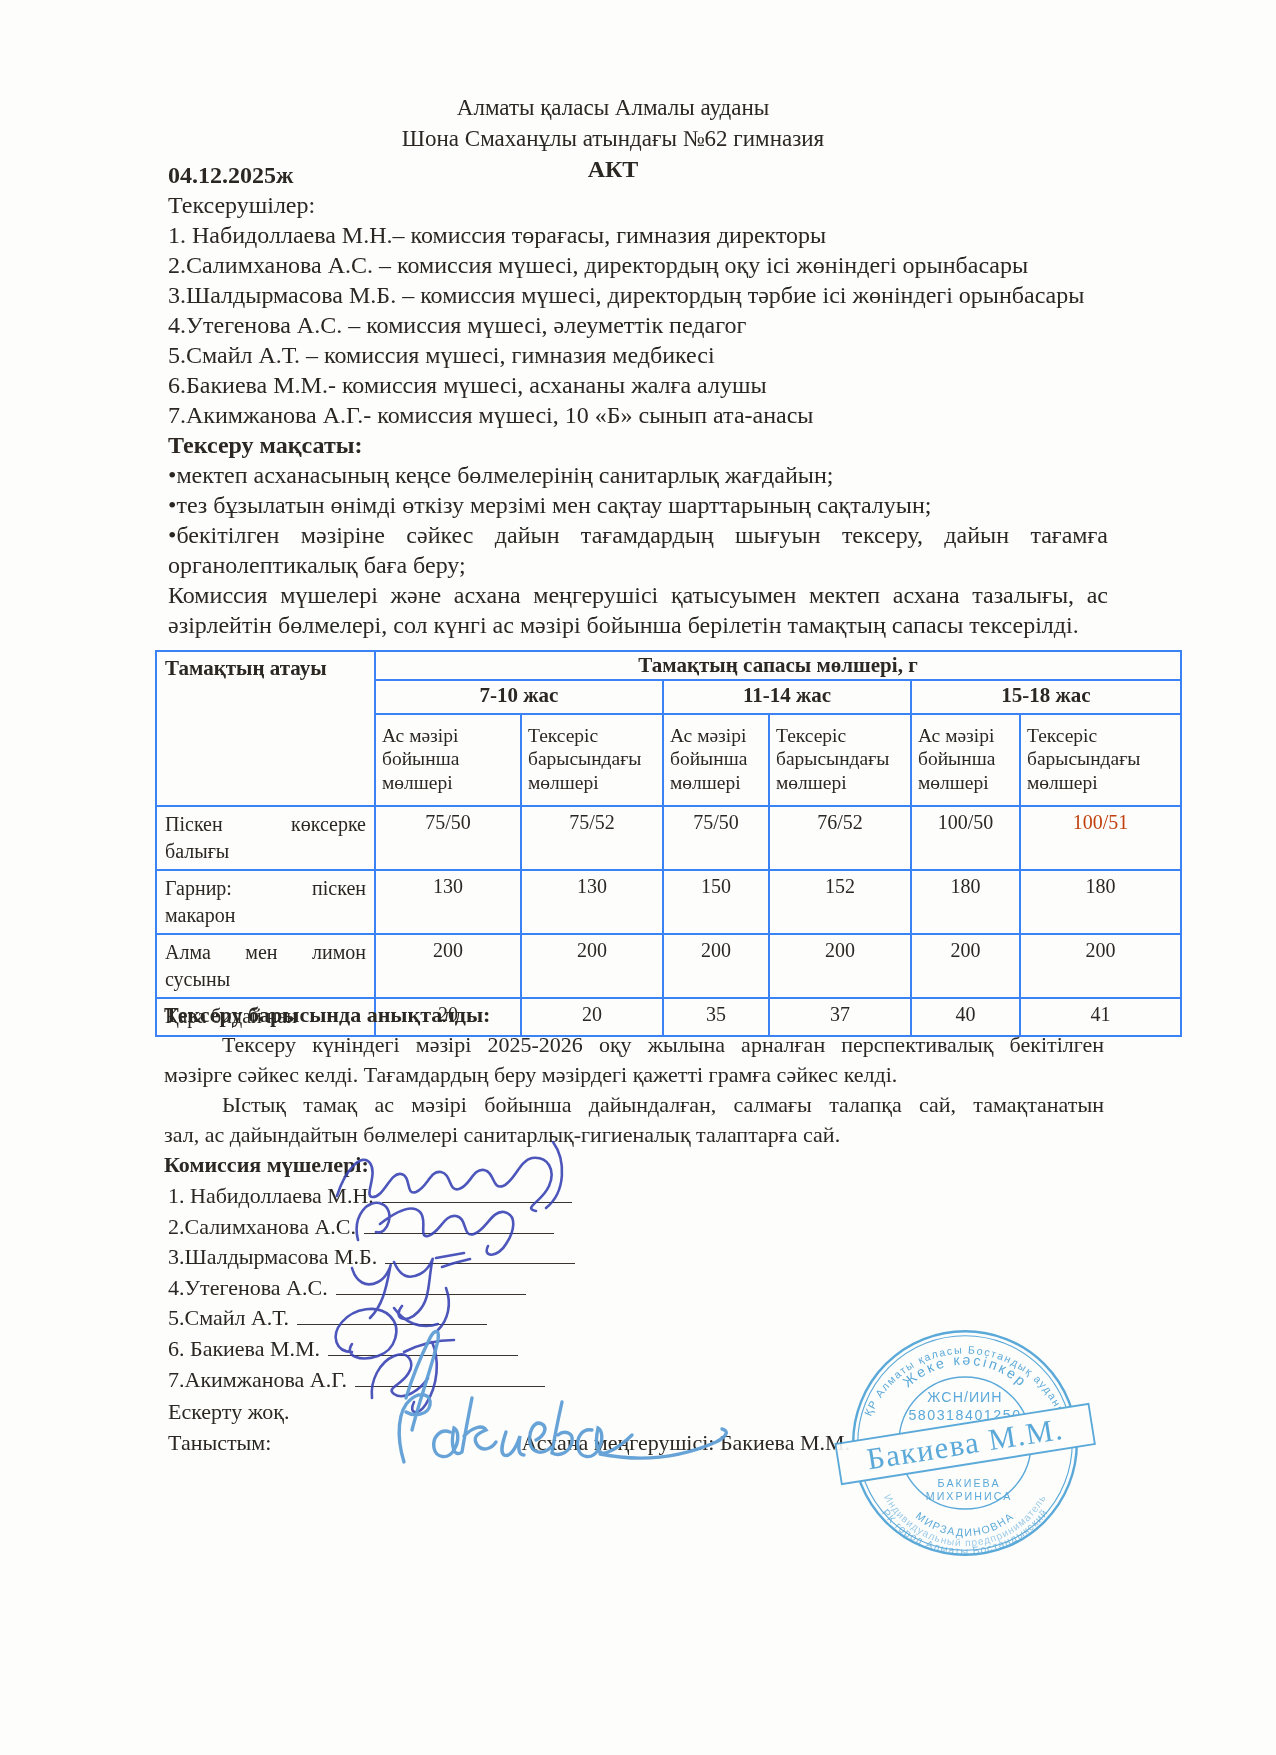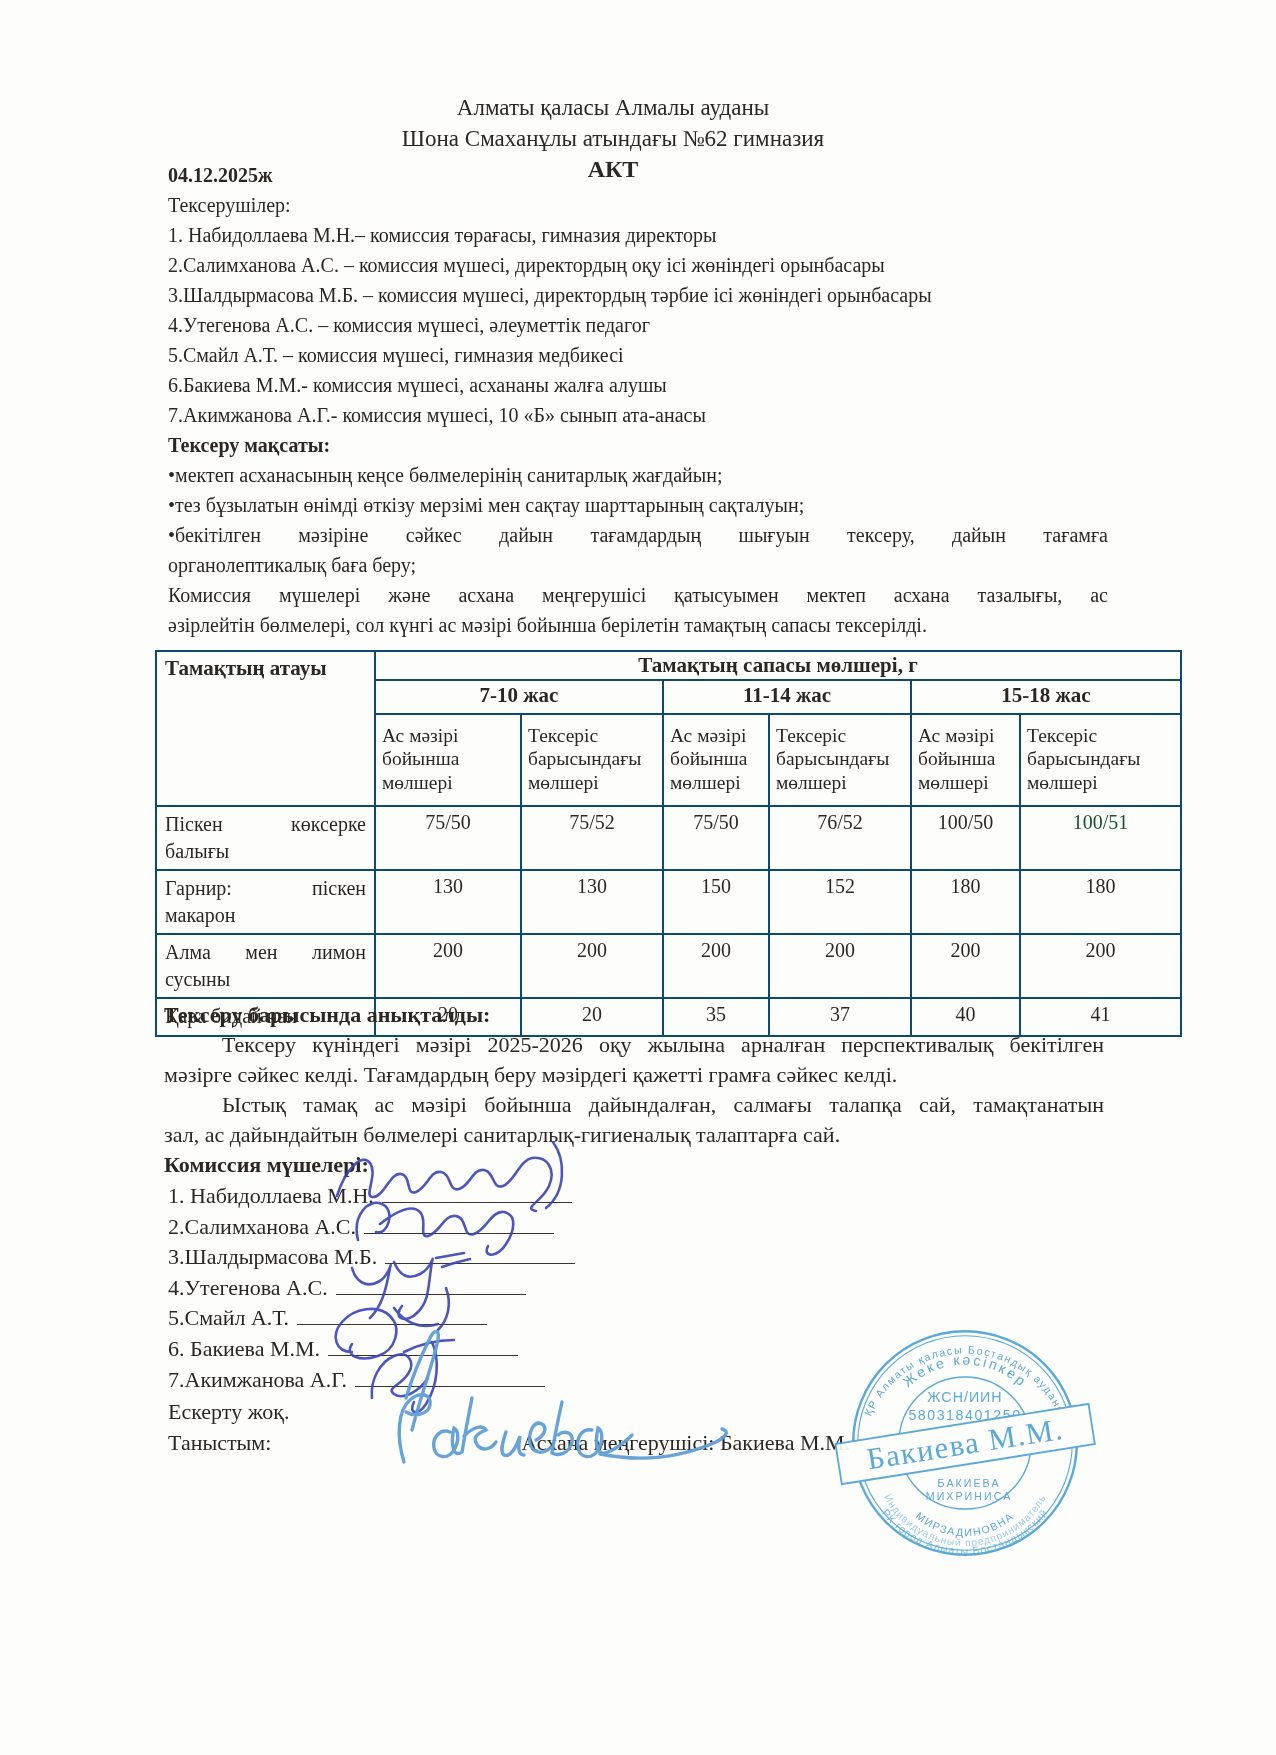--- a/index.html
+++ b/index.html
@@ -3,40 +3,40 @@
 <meta charset="utf-8">
 <style>
   html,body{margin:0;padding:0;background:#e8e8e8;}
   .page{
     position:relative;width:1276px;height:1755px;margin:0 auto;
     background:#fdfdfc;overflow:hidden;
     font-family:"Liberation Serif","DejaVu Serif",serif;color:#2b2722;
   }
   .center-head{position:absolute;left:168px;top:72px;width:890px;text-align:center;font-size:23px;line-height:31px;margin-top:20px;}
   .doc-type{font-weight:bold;font-size:24px;}
-  .body-block{position:absolute;left:168px;top:160px;width:940px;font-size:20px;line-height:30px;}
+  .body-block{position:absolute;left:168px;top:160px;width:940px;font-size:24px;line-height:30px;}
   .bold{font-weight:bold;}
   .line{white-space:nowrap;}
   .jline{display:block;text-align:justify;text-align-last:justify;}
   .pline{display:block;}
   .indent{text-indent:58px;}
   
   .menu-table{
     position:absolute;left:155px;top:650px;border-collapse:collapse;table-layout:fixed;
     font-size:20px;color:#2b2722;
   }
-  .menu-table td,.menu-table th{border:2px solid #0c4a6e;padding:2px 6px;vertical-align:top;}
+  .menu-table td,.menu-table th{border:2px solid #3b82f6;padding:2px 6px;vertical-align:top;}
   .menu-table .hmain{font-weight:bold;text-align:center;font-size:21px;height:24px;padding:1px 4px;}
   .menu-table .hage{font-weight:bold;text-align:center;font-size:21px;height:28px;}
   .menu-table .hsub{font-size:19.5px;line-height:1.2;height:72px;font-weight:normal;text-align:left;padding:9px 6px;}
   .menu-table .hname{font-weight:bold;text-align:left;font-size:21px;padding:4px 8px;}
   .menu-table .cname{text-align:justify;padding:4px 8px;line-height:1.35;}
   .menu-table .cval{text-align:center;padding-top:4px;}
   .r1{height:58px;}.r2{height:56px;}.r3{height:60px;}.r4{height:38px;}
-  .faded{color:#14532d;}
+  .faded{color:#c2410c;}
   
   .findings{position:absolute;left:164px;top:1000px;width:940px;font-size:22px;line-height:30px;}
   .members{position:absolute;left:168px;top:1181px;width:760px;font-size:22px;line-height:30.6px;}
   .member-line{height:30.6px;}
   .sig-line{display:inline-block;width:190px;border-bottom:1.6px solid #3a362f;height:18px;margin-left:8px;}
   .note-line{margin-top:2px;}
   .ack-line{margin-top:0;white-space:nowrap;}
   .ack-spacer{display:inline-block;width:250px;}
   
   .sig-overlay{position:absolute;left:0;top:0;width:1276px;height:1755px;pointer-events:none;}

